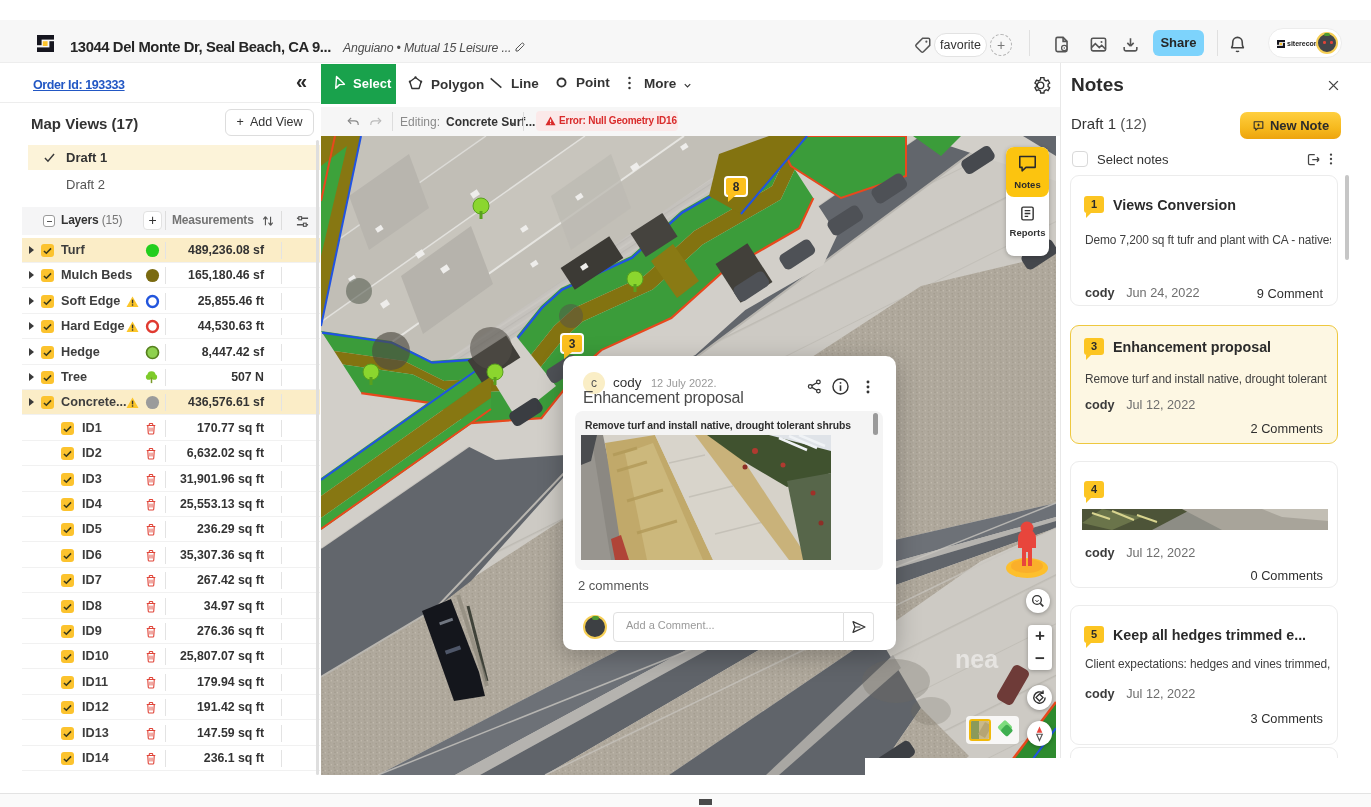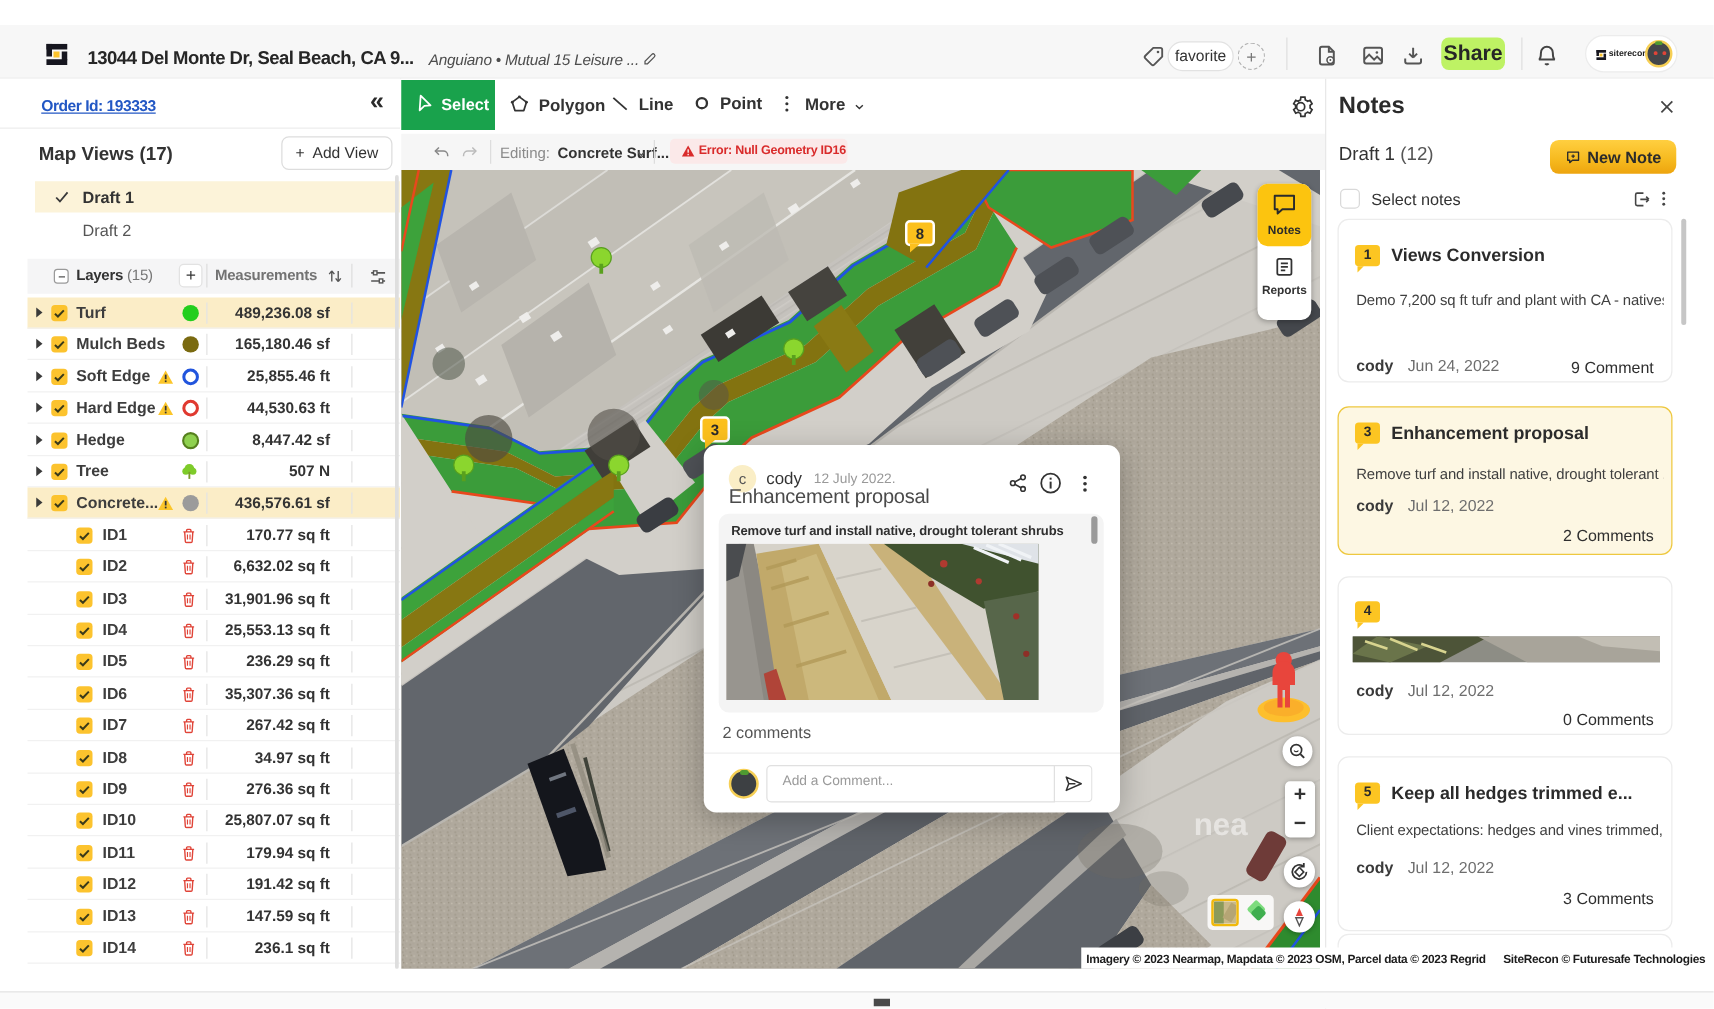--- a/index.html
+++ b/index.html
@@ -8,21 +8,21 @@
 
 
 #header { position:absolute; left:0; top:20px; width:1371px; height:43px; background:#f7f7f7; border-bottom:1px solid #ededed; }
 #logo { position:absolute; left:37px; top:15px; }
 #title { position:absolute; left:70px; top:19px; font-size:14.8px; font-weight:700; color:#262626; letter-spacing:-0.4px; }
 #subtitle { position:absolute; left:343px; top:21px; font-size:12.3px; color:#4d4d4d; letter-spacing:-0.2px;font-style:italic; }
 .hicon { position:absolute; top:15px; color:#555; }
 #favpill { position:absolute; left:934px; top:13px; width:53px; height:24px; border:1px solid #e2e2e2; border-radius:13px; background:#fff; font-size:12.5px; color:#333; text-align:center; line-height:22px; }
 #dashplus { position:absolute; left:990px; top:14px; width:22px; height:22px; border:1.4px dashed #b5b5b5; border-radius:50%; color:#777; font-size:14px; text-align:center; line-height:20px; font-weight:400;}
 .vdiv { position:absolute; top:10px; width:1px; height:26px; background:#e0e0e0; }
-#sharebtn { position:absolute; left:1153px; top:10px; width:51px; height:26px; background:#bef264; border-radius:6px; font-size:17px; font-weight:700; color:#262626; text-align:center; line-height:26px; }
+#sharebtn { position:absolute; left:1153px; top:10px; width:51px; height:26px; background:#7dd3fc; border-radius:6px; font-size:13px; font-weight:700; color:#262626; text-align:center; line-height:26px; }
 #profilepill { position:absolute; left:1268px; top:8px; width:74px; height:30px; background:#fff; border:1px solid #ececec; border-radius:15px; }
 
 
 #left { position:absolute; left:0; top:63px; width:320px; height:730px; background:#fff; }
 #orderid { position:absolute; left:33px; top:78px; font-size:12.5px; font-weight:700; color:#2257c4; text-decoration:underline; letter-spacing:-0.4px; }
 #collapse { position:absolute; left:296px; top:70px; font-size:20px; font-weight:700; color:#2b2b2b;}
 #lefthr { position:absolute; left:0px; top:102px; width:320px; height:1px; background:#ededed; }
 #mapviews { position:absolute; left:31px; top:115px; font-size:15px; font-weight:600; color:#333; }
 #addview { position:absolute; left:225px; top:109px; width:89px; height:27px; background:#fff; border:1px solid #ddd; border-radius:6px; font-size:12.5px; color:#333; text-align:center; line-height:25px; }
 .draftrow { position:absolute; left:28px; width:292px; height:25px; font-size:13px; color:#333; line-height:25px; }
@@ -912,16 +912,15 @@
       <div class="nttl" style="top:21px;">Keep all hedges trimmed e...</div>
       <div class="nbody" style="top:51px;">Client expectations: hedges and vines trimmed, ...</div>
       <div class="nmeta" style="top:81px;"><b>cody</b> Jul 12, 2022</div>
       <div class="ncmt" style="top:105px;">3 Comments</div>
     </div>
     <div class="ncard" style="top:747px;height:40px;"></div>
     <div style="position:absolute;left:1060px;top:775px;width:311px;height:20px;background:#fff;"></div>
     <div style="position:absolute;left:1345px;top:175px;width:4px;height:85px;background:#c6c6c6;border-radius:2px;"></div>
   </div>
   <div id="attr"></div>
-  <div id="attrtext">Imagery © 2023 Nearmap, Mapdata © 2023 OSM, Parcel data © 2023 Regrid<span style="display:inline-block;width:14px"></span>SiteRecon © Futuresafe Technologies</div>
   <div id="bottomstrip"></div>
   <div id="bottomnub"></div>
 </div>
 
 </body></html>

